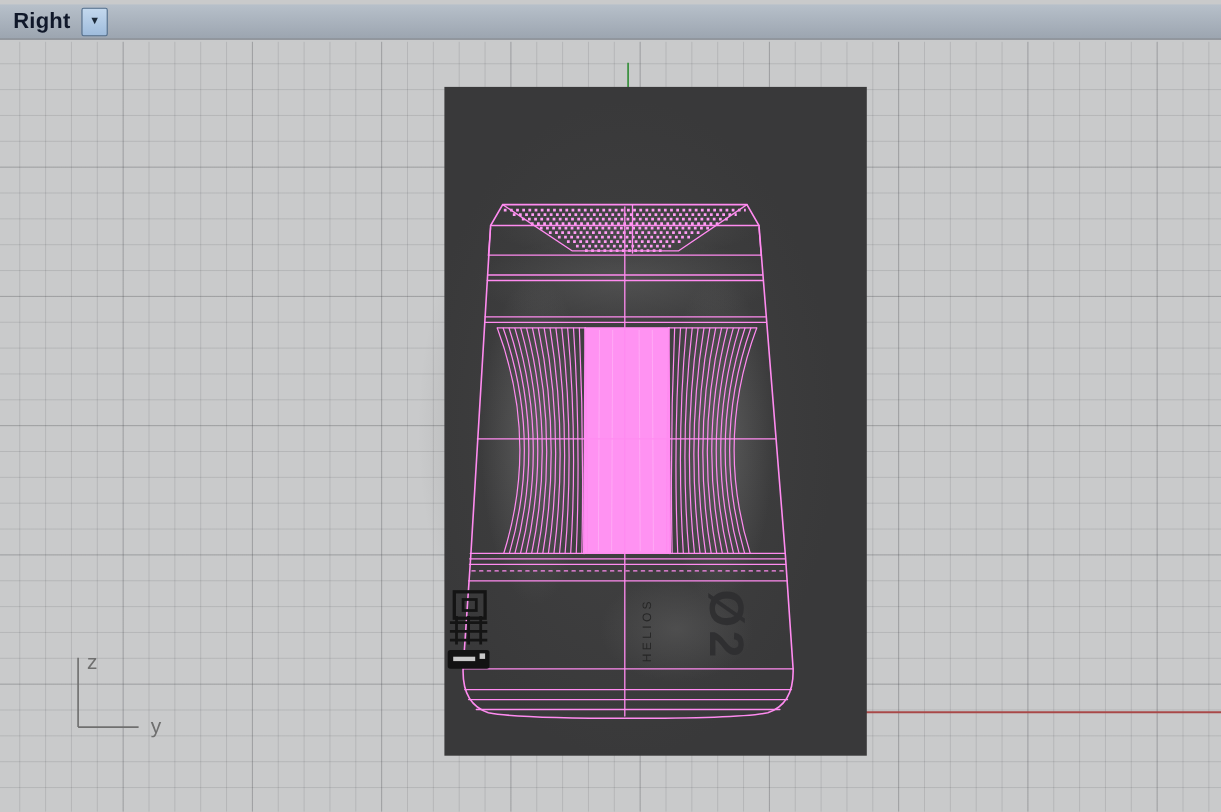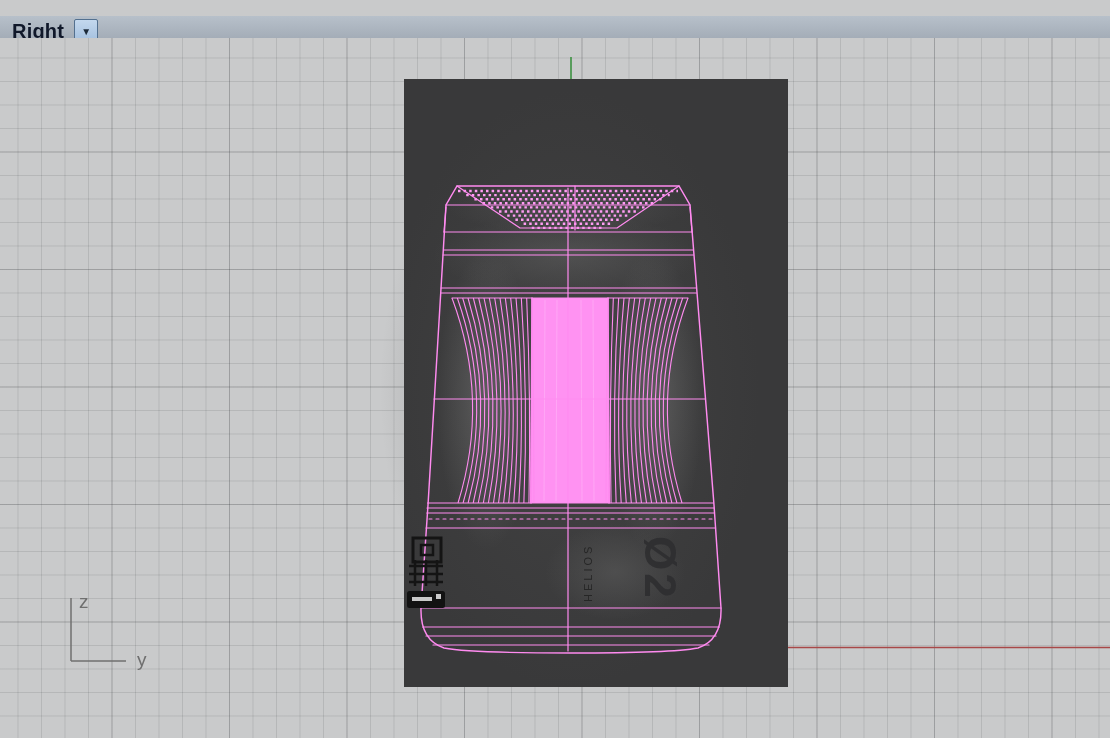--- a/index.html
+++ b/index.html
@@ -1,20 +1,20 @@
 <!DOCTYPE html>
 <html><head>
 <meta charset="utf-8">
 <style>
   html,body{margin:0;padding:0;background:#c9cacb;font-family:"Liberation Sans",sans-serif;}
   #stage{position:relative;width:1110px;height:738px;overflow:hidden;}
 
   
   #titlebar{
-    position:absolute;left:0;top:16px;width:1110px;height:32px;
+    position:absolute;left:0;top:4px;width:1110px;height:32px;
     background:linear-gradient(#b7c0ca,#9ca5b0);
     border-bottom:1px solid #6f7680;
     display:flex;align-items:center;box-sizing:border-box;
   }
   #vp-title{
     font-size:20px;font-weight:bold;color:#10182a;
     padding:4px 8px 4px 12px;letter-spacing:.2px;
   }
   #vp-dd{
     width:24px;height:26px;margin-left:2px;

